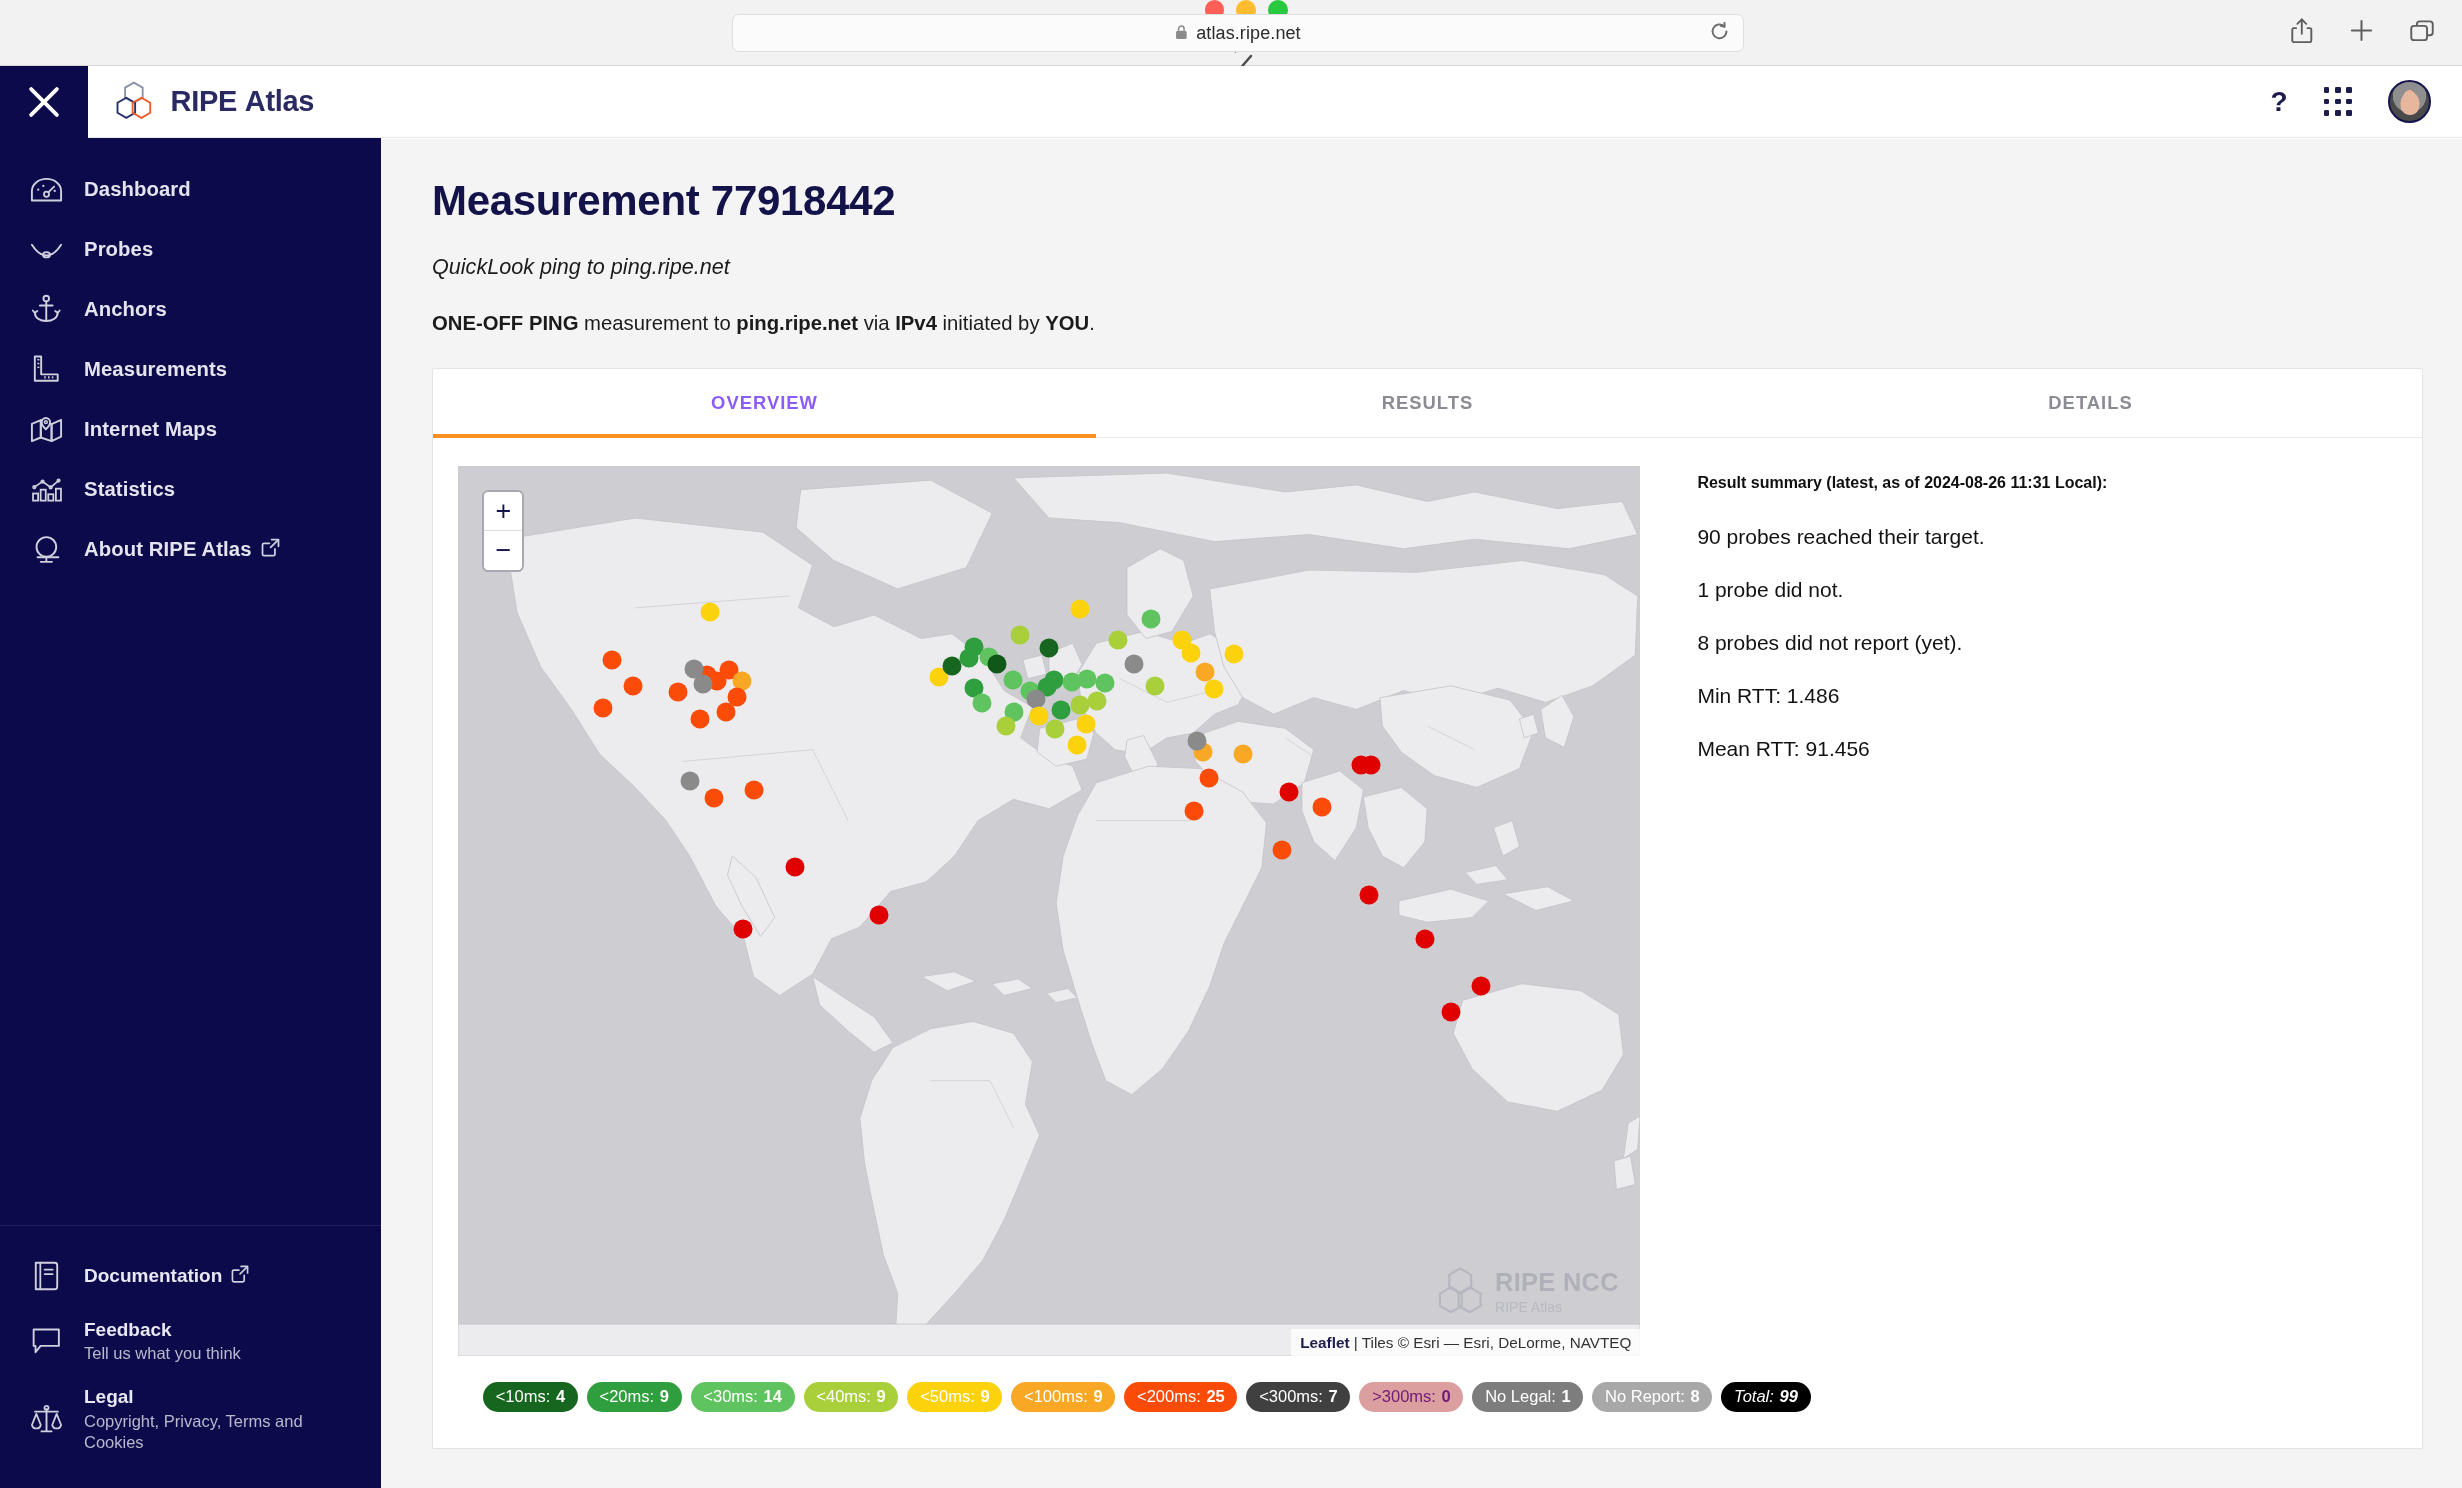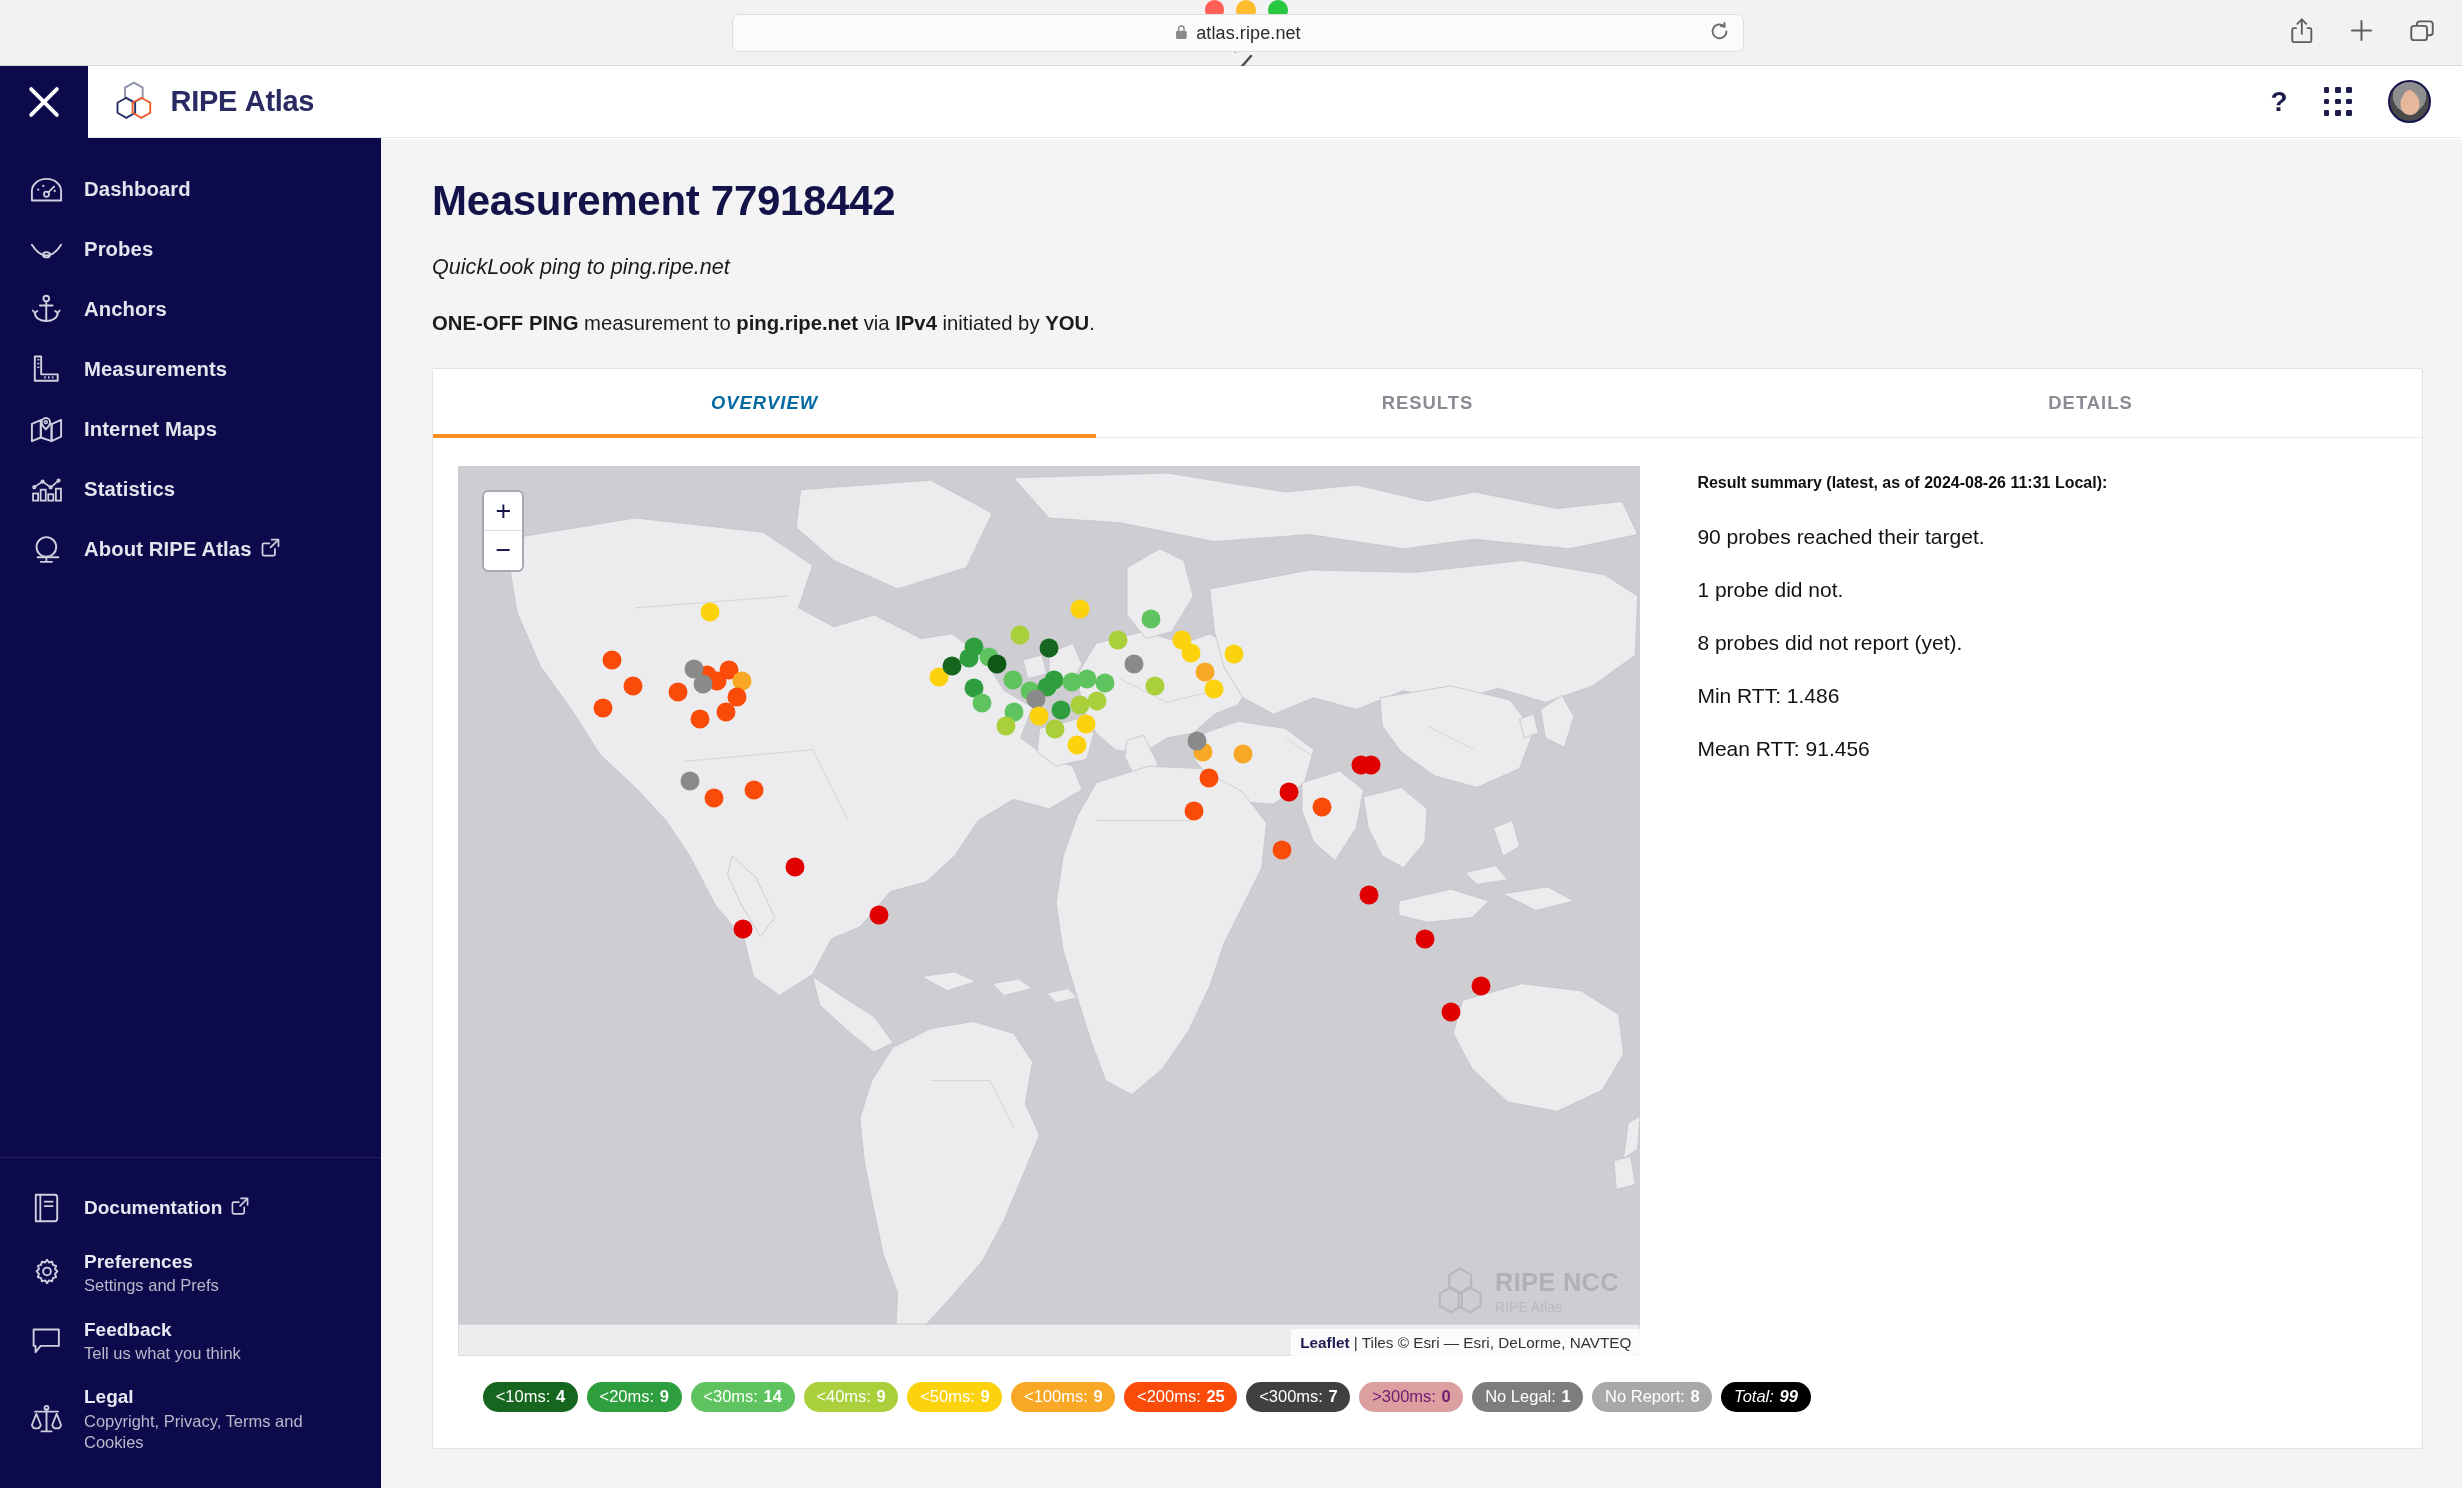--- a/index.html
+++ b/index.html
@@ -165,21 +165,21 @@
   .tabs {
     display: flex; height: 69px;
     border-bottom: 1.3px solid #e9e9ec;
   }
   .tab {
     flex: 1 1 33.33%;
     display: flex; align-items: center; justify-content: center;
     font-size: 18.4px; letter-spacing: 1px; font-weight: 600;
     color: #8b8b94; cursor: pointer; position: relative;
   }
-  .tab.active { color: #0369a1; font-style: italic; }
+  .tab.active { color: #8b5cf6; }
   .tab.active::after {
     content: ""; position: absolute; left: 0; right: 0; bottom: -1.3px;
     height: 4.4px; background: #f7901e;
   }
 
   .card-body { display: flex; padding: 28px 25.4px 0 25.4px; }
 
   
   .map-wrap {
     position: relative;
@@ -459,32 +459,20 @@
             <svg width="18" height="18" viewBox="0 0 15 15">
                 <path d="M8.4 1.2h5.4v5.4" fill="none" stroke="#cfd0de" stroke-width="1.4" stroke-linecap="round" stroke-linejoin="round"></path>
                 <line x1="13.4" y1="1.6" x2="7.6" y2="7.4" stroke="#cfd0de" stroke-width="1.4" stroke-linecap="round"></line>
                 <path d="M11 8.6v4.2a1.2 1.2 0 0 1-1.2 1.2H2.4a1.2 1.2 0 0 1-1.2-1.2V5.4A1.2 1.2 0 0 1 2.4 4.2h4.2" fill="none" stroke="#cfd0de" stroke-width="1.4" stroke-linecap="round"></path>
               </svg>
           </span>
         </span>
       </div>
     </div>
 
-    <div class="b-item">
-      <span class="nav-ico">
-        <svg width="32" height="32" viewBox="0 0 25 25">
-            <path d="M12.5 2.2l1.5 2.1 2.5-.7.6 2.5 2.5.8-.8 2.5 1.8 1.9-1.8 1.9.8 2.5-2.5.8-.6 2.5-2.5-.7-1.5 2.1-1.5-2.1-2.5.7-.6-2.5-2.5-.8.8-2.5-1.8-1.9 1.8-1.9-.8-2.5 2.5-.8.6-2.5 2.5.7z" fill="none" stroke="#cfd0de" stroke-width="1.5" stroke-linejoin="round"></path>
-            <circle cx="12.5" cy="11.3" r="3" fill="none" stroke="#cfd0de" stroke-width="1.5"></circle>
-          </svg>
-      </span>
-      <div class="b-text">
-        <span class="b-title">Preferences</span>
-        <span class="b-sub">Settings and Prefs</span>
-      </div>
-    </div>
 
     <div class="b-item">
       <span class="nav-ico">
         <svg width="30.5" height="29" viewBox="0 0 24 23">
             <path d="M2 2h20v13H7.5L3.5 20v-5H2z" fill="none" stroke="#cfd0de" stroke-width="1.5" stroke-linejoin="round"></path>
           </svg>
       </span>
       <div class="b-text">
         <span class="b-title">Feedback</span>
         <span class="b-sub">Tell us what you think</span>

